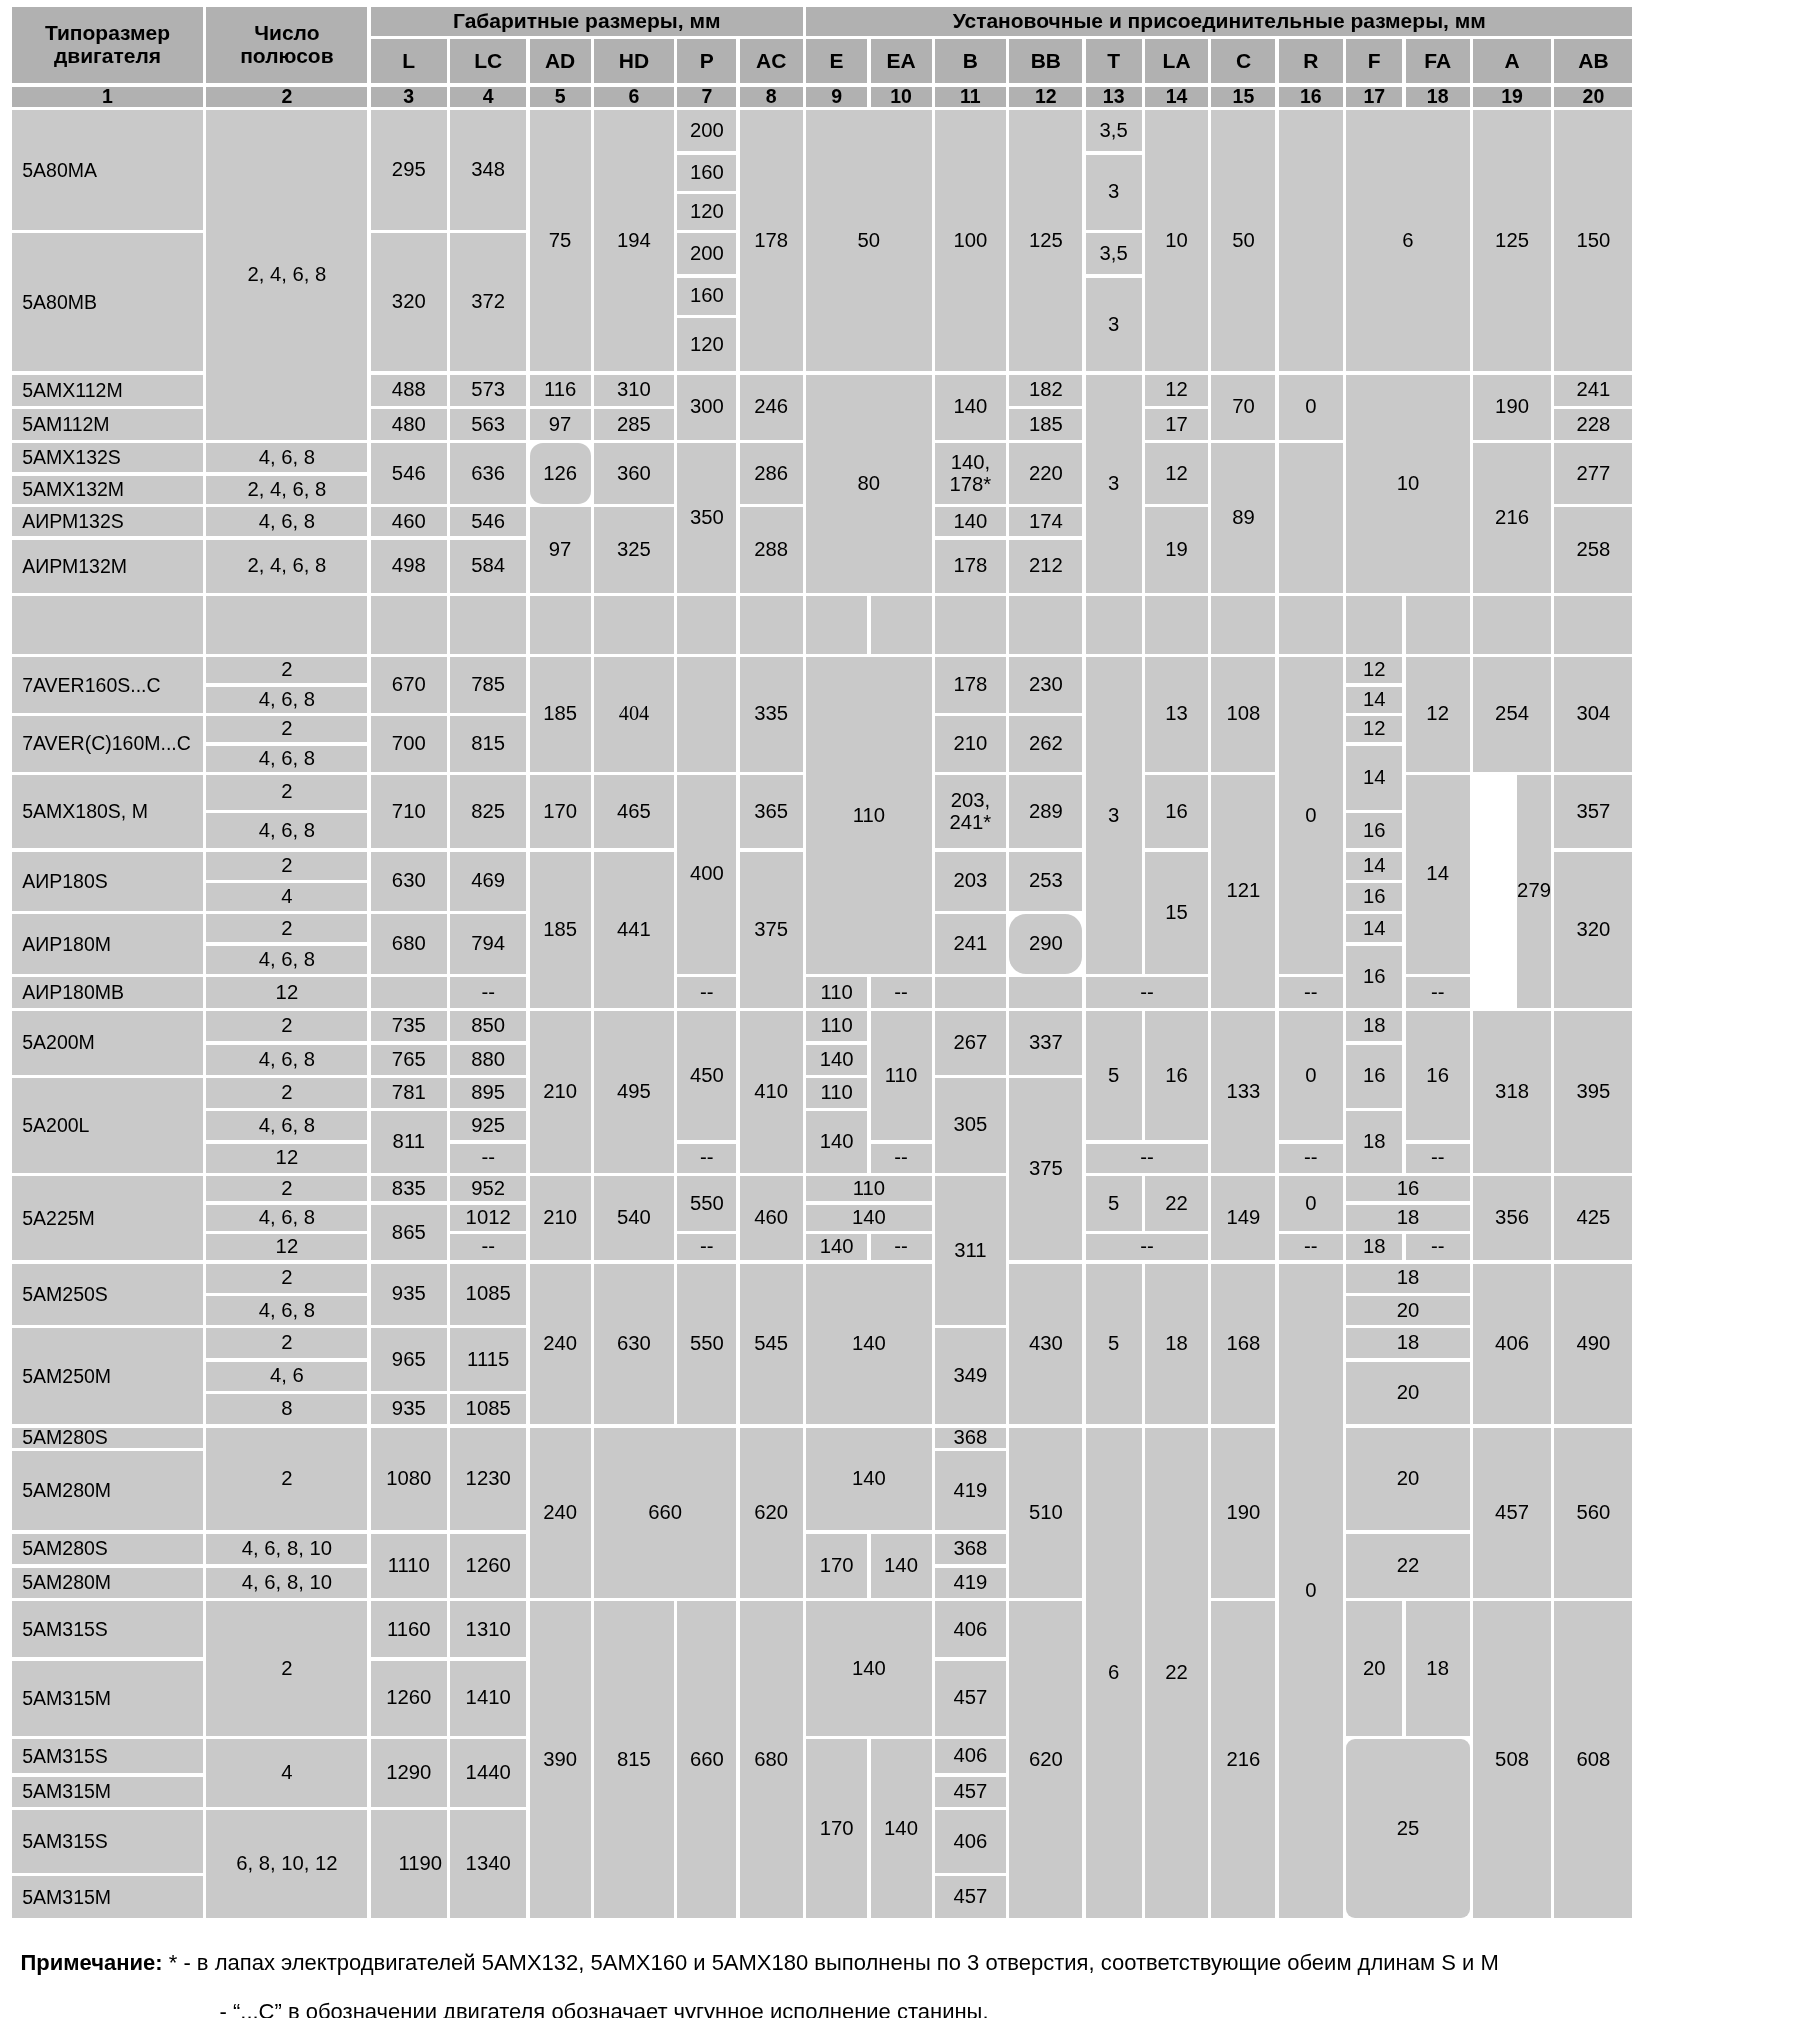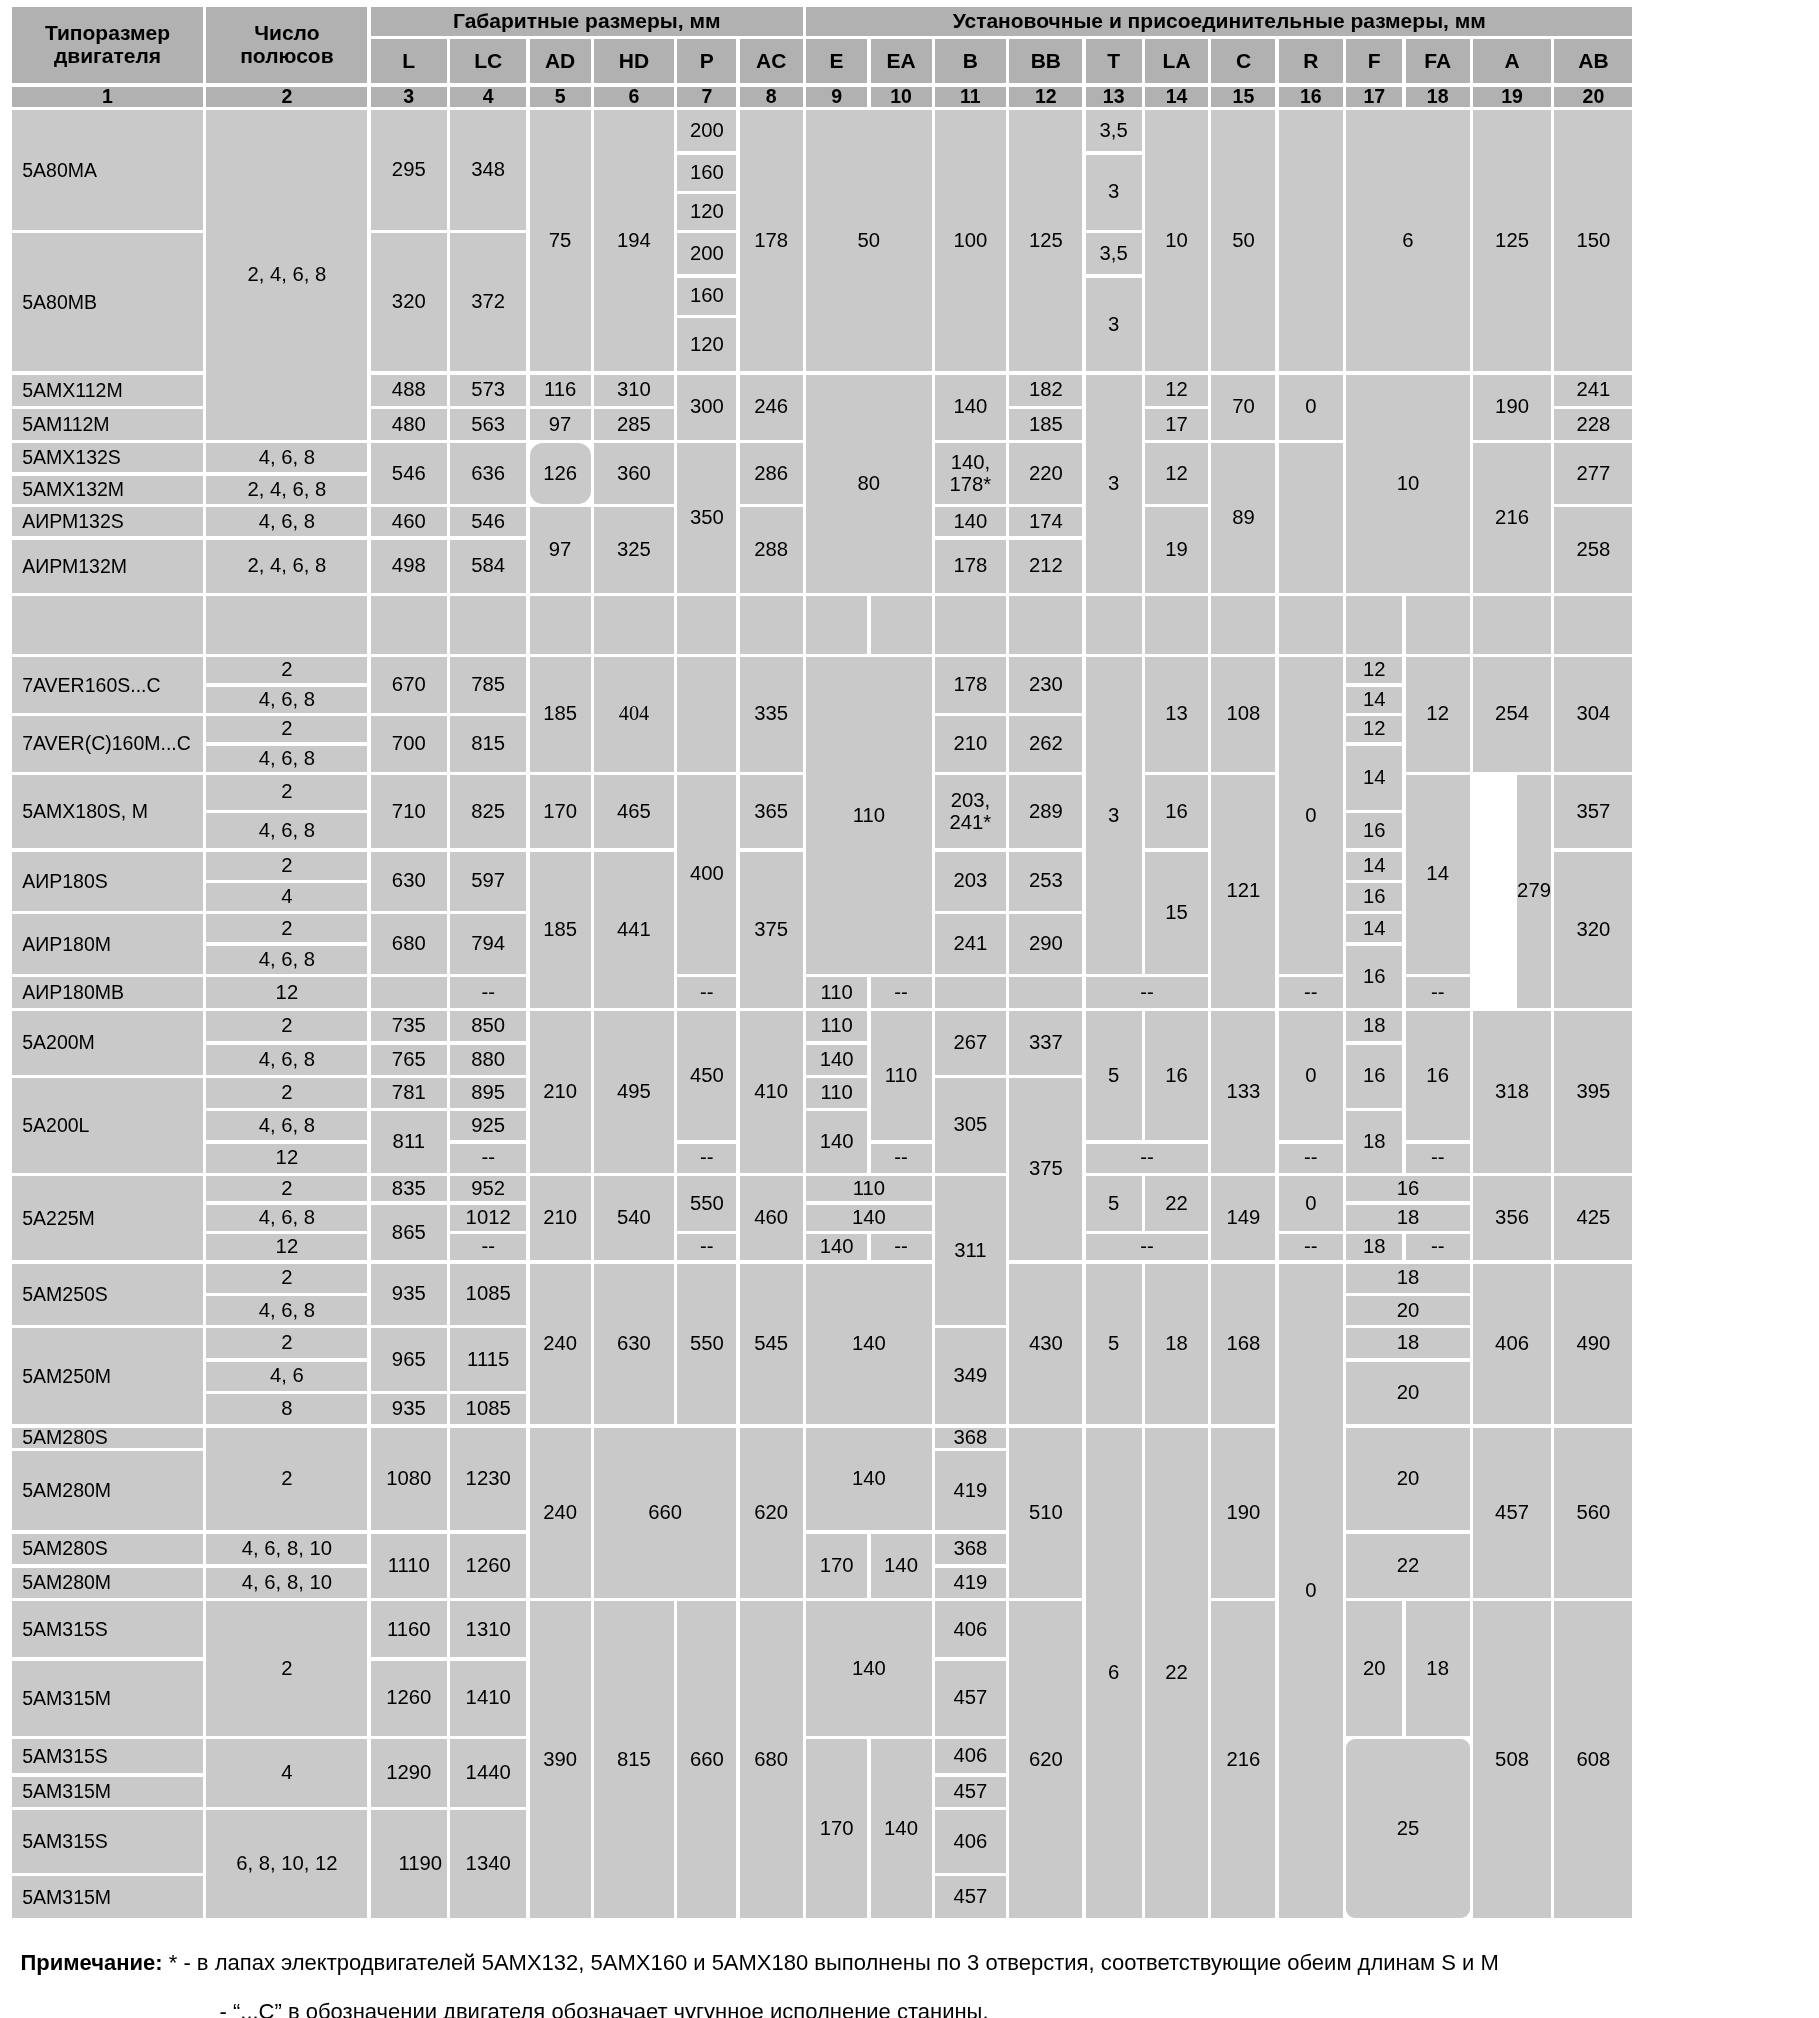--- a/index.html
+++ b/index.html
@@ -168,21 +168,21 @@
       <div class="cell" style="grid-area: 4 / 4 / span 3 / span 1; text-align: center;">348</div>
       <div class="cell" style="grid-area: 7 / 4 / span 3 / span 1;">372</div>
       <div class="cell" style="grid-area: 10 / 4 / span 1 / span 1;">573</div>
       <div class="cell" style="grid-area: 11 / 4 / span 1 / span 1;">563</div>
       <div class="cell" style="grid-area: 12 / 4 / span 2 / span 1;">636</div>
       <div class="cell" style="grid-area: 14 / 4 / span 1 / span 1;">546</div>
       <div class="cell" style="grid-area: 15 / 4 / span 1 / span 1;">584</div>
       <div class="cell" style="grid-area: 17 / 4 / span 2 / span 1;">785</div>
       <div class="cell" style="grid-area: 19 / 4 / span 2 / span 1;">815</div>
       <div class="cell" style="grid-area: 21 / 4 / span 2 / span 1;">825</div>
-      <div class="cell" style="grid-area: 23 / 4 / span 2 / span 1;">597</div>
+      <div class="cell" style="grid-area: 23 / 4 / span 2 / span 1;">469</div>
       <div class="cell" style="grid-area: 25 / 4 / span 2 / span 1;">794</div>
       <div class="cell" style="grid-area: 27 / 4 / span 1 / span 1;">--</div>
       <div class="cell" style="grid-area: 28 / 4 / span 1 / span 1;">850</div>
       <div class="cell" style="grid-area: 29 / 4 / span 1 / span 1;">880</div>
       <div class="cell" style="grid-area: 30 / 4 / span 1 / span 1;">895</div>
       <div class="cell" style="grid-area: 31 / 4 / span 1 / span 1;">925</div>
       <div class="cell" style="grid-area: 32 / 4 / span 1 / span 1;">--</div>
       <div class="cell" style="grid-area: 33 / 4 / span 1 / span 1;">952</div>
       <div class="cell" style="grid-area: 34 / 4 / span 1 / span 1;">1012</div>
       <div class="cell" style="grid-area: 35 / 4 / span 1 / span 1;">--</div>
@@ -302,21 +302,21 @@
       <div class="cell" style="grid-area: 4 / 12 / span 6 / span 1;">125</div>
       <div class="cell" style="grid-area: 10 / 12 / span 1 / span 1;">182</div>
       <div class="cell" style="grid-area: 11 / 12 / span 1 / span 1;">185</div>
       <div class="cell" style="grid-area: 12 / 12 / span 2 / span 1;">220</div>
       <div class="cell" style="grid-area: 14 / 12 / span 1 / span 1;">174</div>
       <div class="cell" style="grid-area: 15 / 12 / span 1 / span 1;">212</div>
       <div class="cell" style="grid-area: 17 / 12 / span 2 / span 1;">230</div>
       <div class="cell" style="grid-area: 19 / 12 / span 2 / span 1;">262</div>
       <div class="cell" style="grid-area: 21 / 12 / span 2 / span 1;">289</div>
       <div class="cell" style="grid-area: 23 / 12 / span 2 / span 1;">253</div>
-      <div class="cell" style="grid-area: 25 / 12 / span 2 / span 1;">290</div>
+      <div class="cell" style="grid-area: 25 / 12 / span 2 / span 1; border-radius: 17px;">290</div>
       <div class="cell" style="grid-area: 27 / 12 / span 1 / span 1;"></div>
       <div class="cell" style="grid-area: 28 / 12 / span 2 / span 1;">337</div>
       <div class="cell" style="grid-area: 30 / 12 / span 6 / span 1;">375</div>
       <div class="cell" style="grid-area: 36 / 12 / span 5 / span 1;">430</div>
       <div class="cell" style="grid-area: 41 / 12 / span 4 / span 1;">510</div>
       <div class="cell" style="grid-area: 45 / 12 / span 6 / span 1;">620</div>
       <div class="cell" style="grid-area: 4 / 13 / span 1 / span 1;">3,5</div>
       <div class="cell" style="grid-area: 5 / 13 / span 2 / span 1;">3</div>
       <div class="cell" style="grid-area: 7 / 13 / span 1 / span 1;">3,5</div>
       <div class="cell" style="grid-area: 8 / 13 / span 2 / span 1;">3</div>

